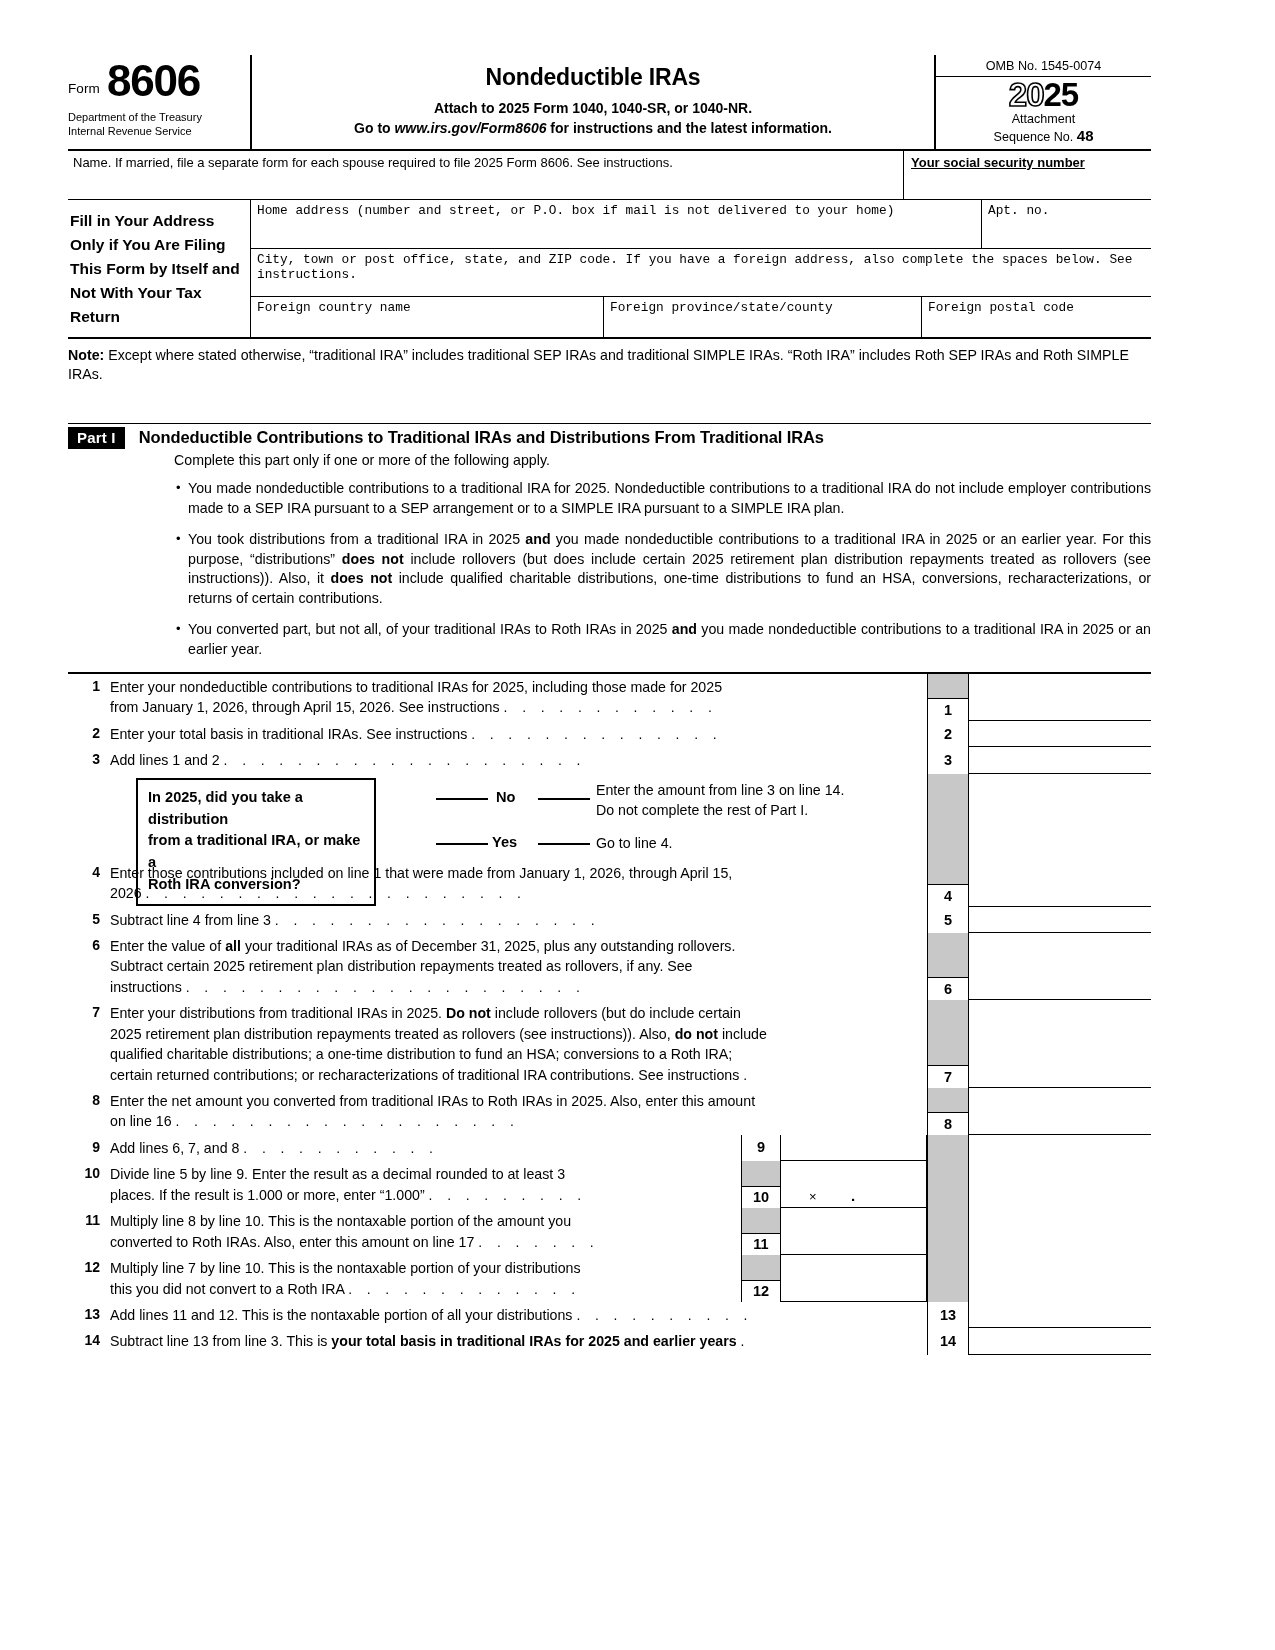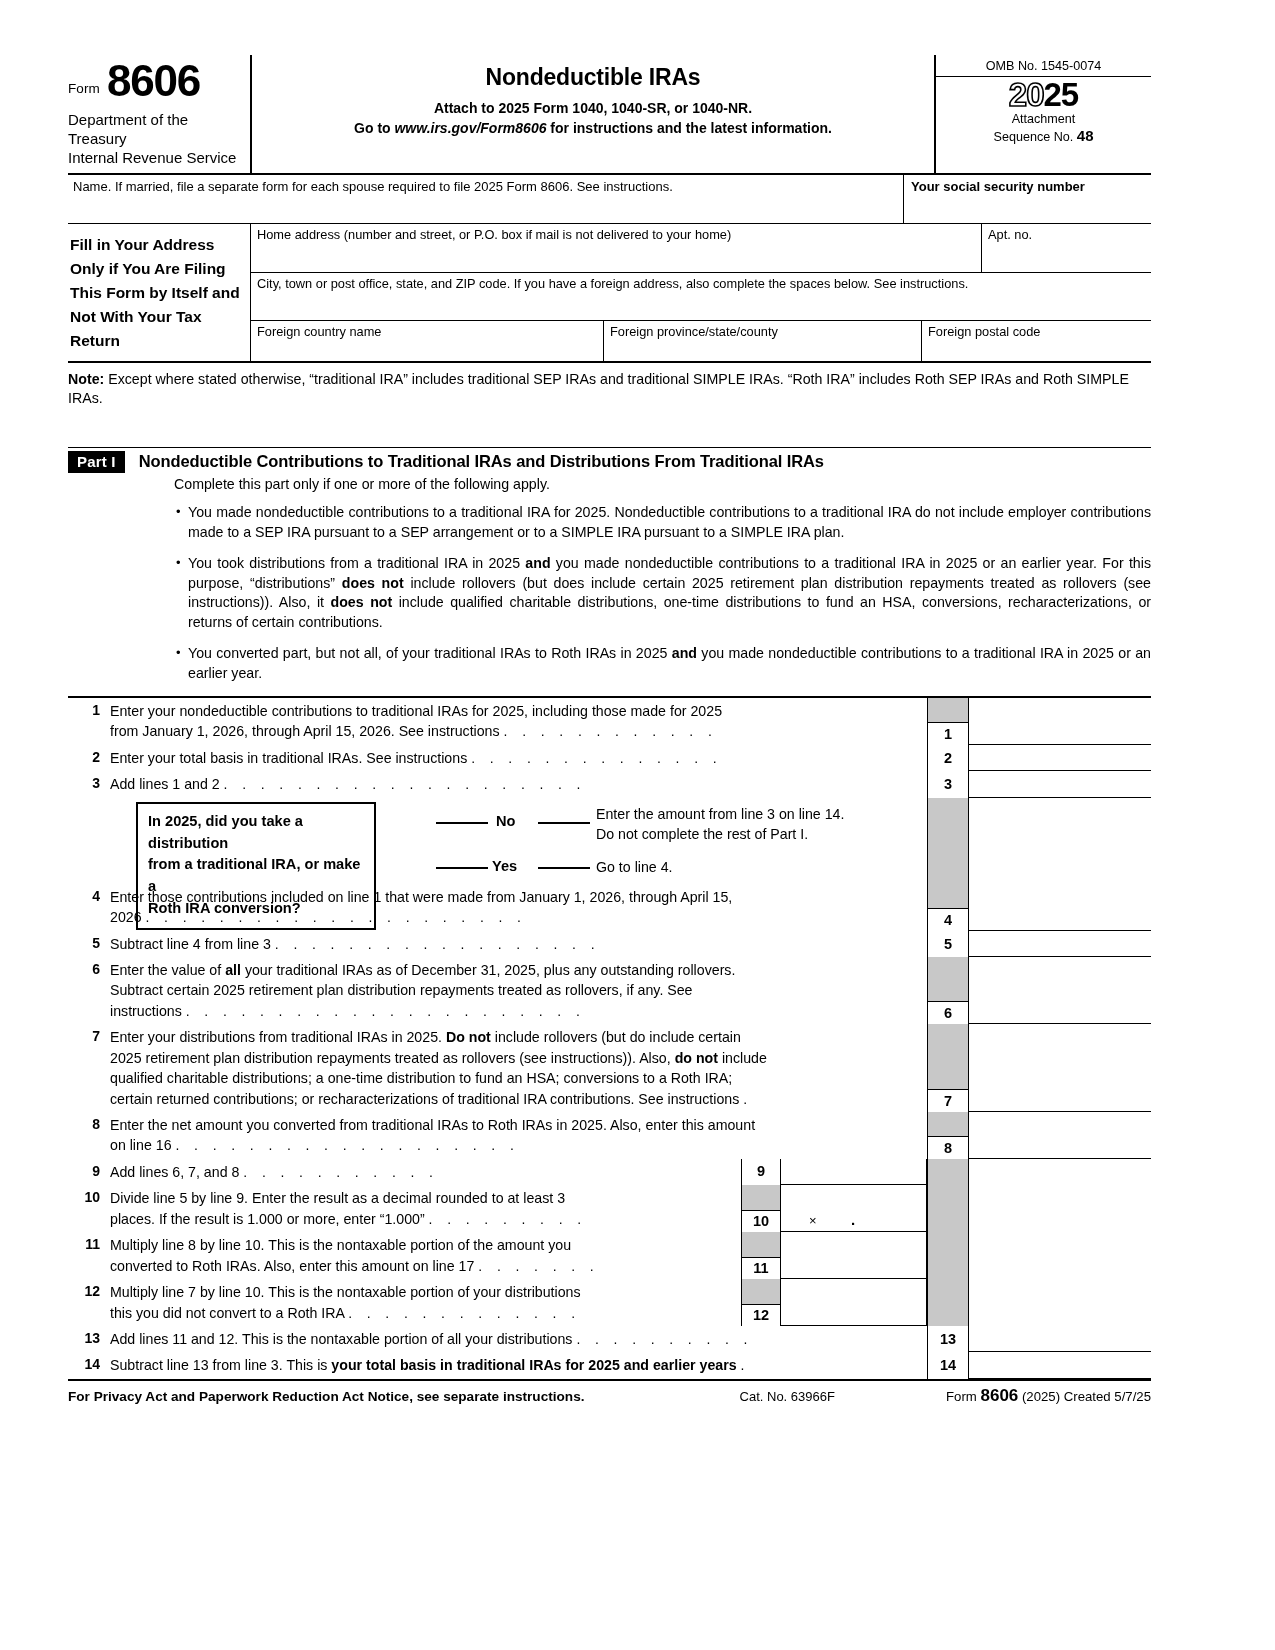--- a/index.html
+++ b/index.html
@@ -15,44 +15,44 @@
   
   .b{font-weight:bold;}
   .bi{font-weight:bold;font-style:italic;}
 
   
   .hdr{display:flex;align-items:stretch;border-bottom:2.2px solid #000;}
   .hdr-left{width:176px;flex:0 0 176px;padding:6px 6px 5px 0;border-right:2.2px solid #000;}
   .formline{display:flex;align-items:flex-end;}
   .formword{font-size:13.5px;padding-bottom:5px;letter-spacing:.1px;}
   .formnum{font-size:44px;font-weight:bold;letter-spacing:-1.2px;line-height:.92;margin-left:7px;}
-  .deptline{font-size:15px;line-height:1.25;margin-top:10px;}
+  .deptline{font-size:11px;line-height:1.25;margin-top:10px;}
   .hdr-mid{flex:1 1 auto;text-align:center;padding:9px 4px 4px;border-right:2.2px solid #000;}
   .title{font-size:23px;font-weight:bold;letter-spacing:-.2px;}
   .sub1{font-size:14px;font-weight:bold;margin-top:9px;}
   .sub2{font-size:14px;font-weight:bold;margin-top:4px;}
   .hdr-right{width:215px;flex:0 0 215px;text-align:center;}
   .omb{font-size:12.6px;padding:4px 0 3px;border-bottom:1.1px solid #000;}
   .yearwrap{padding-top:1px;}
   .yr{font-size:33px;font-weight:bold;line-height:1.0;letter-spacing:-1px;}
   .yr .hollow{color:#fff;-webkit-text-stroke:1.6px #000;}
   .attach{font-size:12.6px;line-height:1.22;margin-top:1px;padding-bottom:3px;}
   .attach .seq{font-size:15px;font-weight:bold;}
 
   
   .namerow{display:flex;border-bottom:1.6px solid #000;height:48px;}
   .namecell{flex:1 1 auto;border-right:1.3px solid #000;padding:4px 5px;font-size:13px;}
-  .ssncell{width:240px;flex:0 0 240px;padding:4px 0 0 7px;font-size:13px;font-weight:bold;}
+  .ssncell{width:240px;flex:0 0 240px;padding:4px 0 0 7px;font-size:13px;font-weight:bold;text-decoration:underline;}
 
   
   .addr{display:flex;border-bottom:2.2px solid #000;}
   .addr-label{width:176px;flex:0 0 176px;border-right:1.3px solid #000;
     font-size:15.5px;font-weight:bold;line-height:1.56;padding:9px 4px 6px 2px;}
   .addr-fields{flex:1 1 auto;}
-  .af-row{display:flex;border-bottom:1.3px solid #000;}
+  .af-row{display:flex;border-bottom:1.3px solid #000;font-family:Liberation Mono, monospace;}
   .af-row.last{border-bottom:none;}
   .af{padding:3px 6px;font-size:12.8px;box-sizing:border-box;}
   .af.h1{height:48px;}
   .af.h2{height:47px;}
   .af.h3{height:40px;}
   .bl{border-left:1.3px solid #000;}
 
   
   .note{font-size:14.2px;line-height:1.38;padding:7px 0 6px;}
 
@@ -414,24 +414,15 @@
         <div><span>Subtract line 13 from line 3. This is </span><span class="b">your total basis in traditional IRAs for 2025 and earlier years</span> <span class="leaders">.</span></div>
       </div>
       <div class="stub" style="background:#fff;">
             <div class="sn" style="border-top:none;height:100%;line-height:26px;">14</div>
           </div>
       <div class="amt hr outer"></div>
     </div>
 
   </div>
 
-  <div class="footer">
-    <div class="f1">For Privacy Act and Paperwork Reduction Act Notice, see separate instructions.</div>
-    <div class="f2">Cat. No. 63966F</div>
-    <div class="f3">
-      <span>Form</span>
-      <span class="bignum">8606</span>
-      <span>(2025) Created 5/7/25</span>
-    </div>
-  </div>
 
 </div>
 </div>
 
 </body></html>

